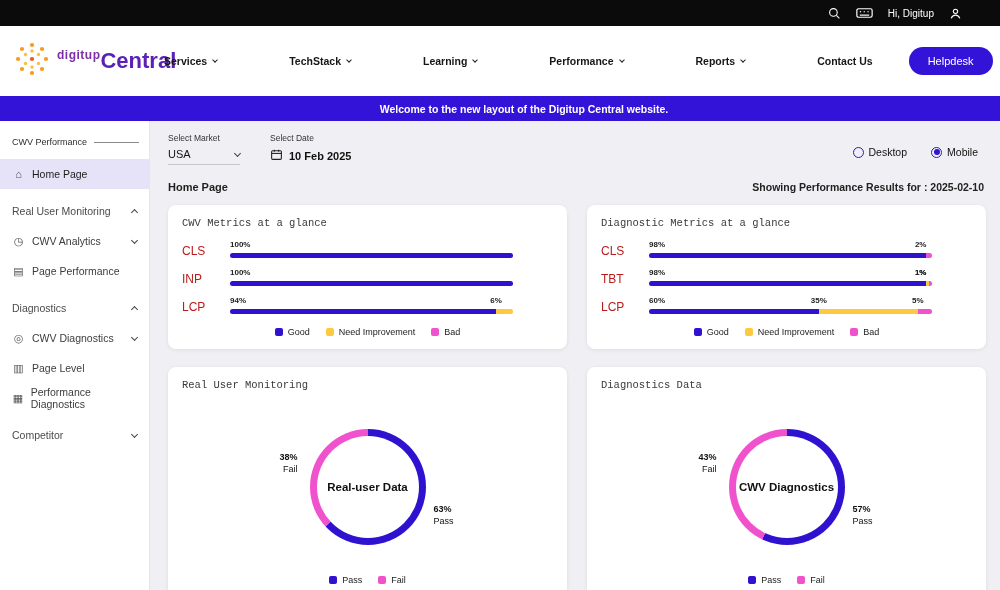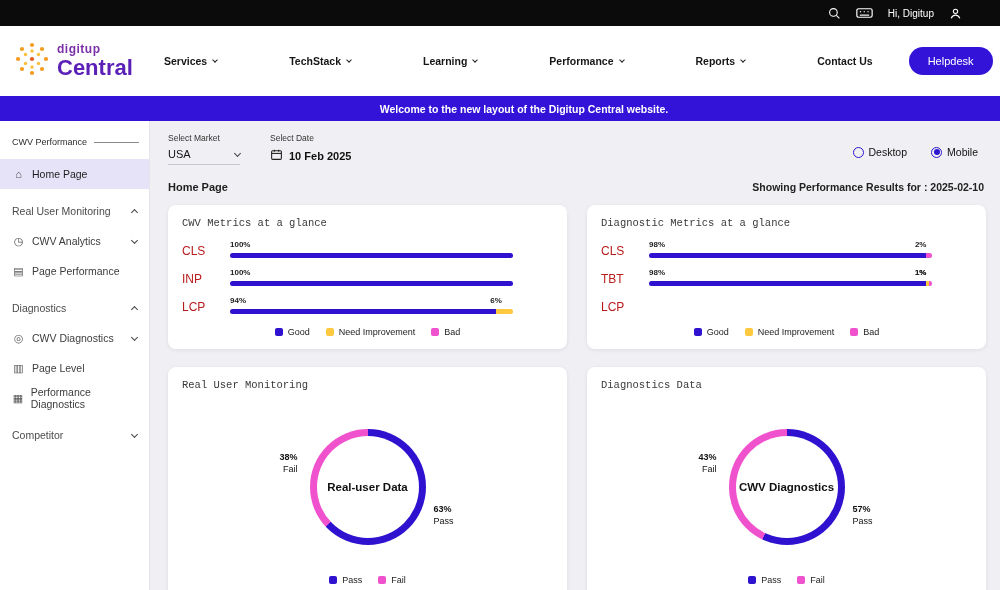--- a/index.html
+++ b/index.html
@@ -13,21 +13,21 @@
     --logo-purple:#5b21b6;
   }
   
   .topbar { height:26px; background:#0b0b0c; display:flex; align-items:center;
     justify-content:flex-end; gap:15px; padding:0 38px; }
   .tb-icon { display:flex; align-items:center; cursor:pointer; }
   .tb-greeting { color:#fff; font-size:10px; }
   
   .header { height:70px; display:flex; align-items:center; padding:0 26px 0 14px; background:#fff; }
   .logo { display:flex; align-items:center; gap:7px; min-width:150px; cursor:pointer; }
-  .logo-text { display:flex; flex-direction:column; line-height:1.05; }
+  .logo-text { display:flex; flex-direction:row; line-height:1.05; }
   .logo-top { font-size:12px; font-weight:bold; color:#7b2fa8; letter-spacing:.5px; }
   .logo-bottom { font-size:22px; font-weight:bold; color:var(--logo-purple); }
   .nav { flex:1; display:flex; justify-content:flex-end; align-items:center; gap:72px; margin-right:36px; }
   .nav-item { display:flex; align-items:center; gap:6px; font-size:10.5px; font-weight:bold; color:#161616; cursor:pointer; white-space:nowrap; }
   .helpdesk { background:var(--primary); color:#fff; font-size:11px; border:none;
     border-radius:15px; padding:8px 19px; cursor:pointer; font-family:inherit; }
   
   .chev { display:inline-block; width:5px; height:5px; border-right:1.4px solid #444; border-bottom:1.4px solid #444; }
   .chev.down { transform:rotate(45deg); margin-bottom:2px; }
   .chev.up { transform:rotate(-135deg); margin-top:2px; }
@@ -352,20 +352,30 @@
                   <div class="bar-lab" style="left: 96%; transform: translateX(-50%);">1%</div>
                   <div class="bar-track">
                     <div class="bar-seg" style="left: 0%; width: 98%; background: rgb(47, 18, 208);"></div>
                     <div class="bar-seg" style="left: 98%; width: 1%; background: rgb(255, 201, 63);"></div>
                     <div class="bar-seg" style="left: 99%; width: 1%; background: rgb(240, 82, 206);"></div>
                   </div>
                 </div>
               </div>
               <div class="bar-row">
                 <div class="bar-cat">LCP</div>
+                <div class="bar-area">
+                  <div class="bar-lab" style="left: 0%;">60%</div>
+                  <div class="bar-lab" style="left: 60%; transform: translateX(-50%);">35%</div>
+                  <div class="bar-lab" style="left: 95%; transform: translateX(-50%);">5%</div>
+                  <div class="bar-track">
+                    <div class="bar-seg" style="left: 0%; width: 60%; background: rgb(47, 18, 208);"></div>
+                    <div class="bar-seg" style="left: 60%; width: 35%; background: rgb(255, 201, 63);"></div>
+                    <div class="bar-seg" style="left: 95%; width: 5%; background: rgb(240, 82, 206);"></div>
+                  </div>
+                </div>
               </div>
             </div>
           <div class="legend">
               <span class="legend-item">
                 <span class="legend-swatch" style="background: rgb(47, 18, 208);"></span>
                 <span>Good</span>
               </span>
               <span class="legend-item">
                 <span class="legend-swatch" style="background: rgb(255, 201, 63);"></span>
                 <span>Need Improvement</span>

